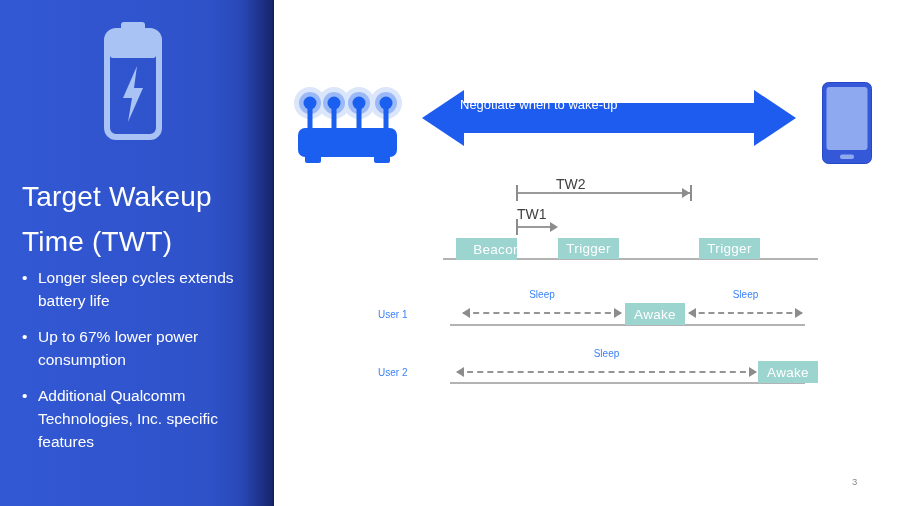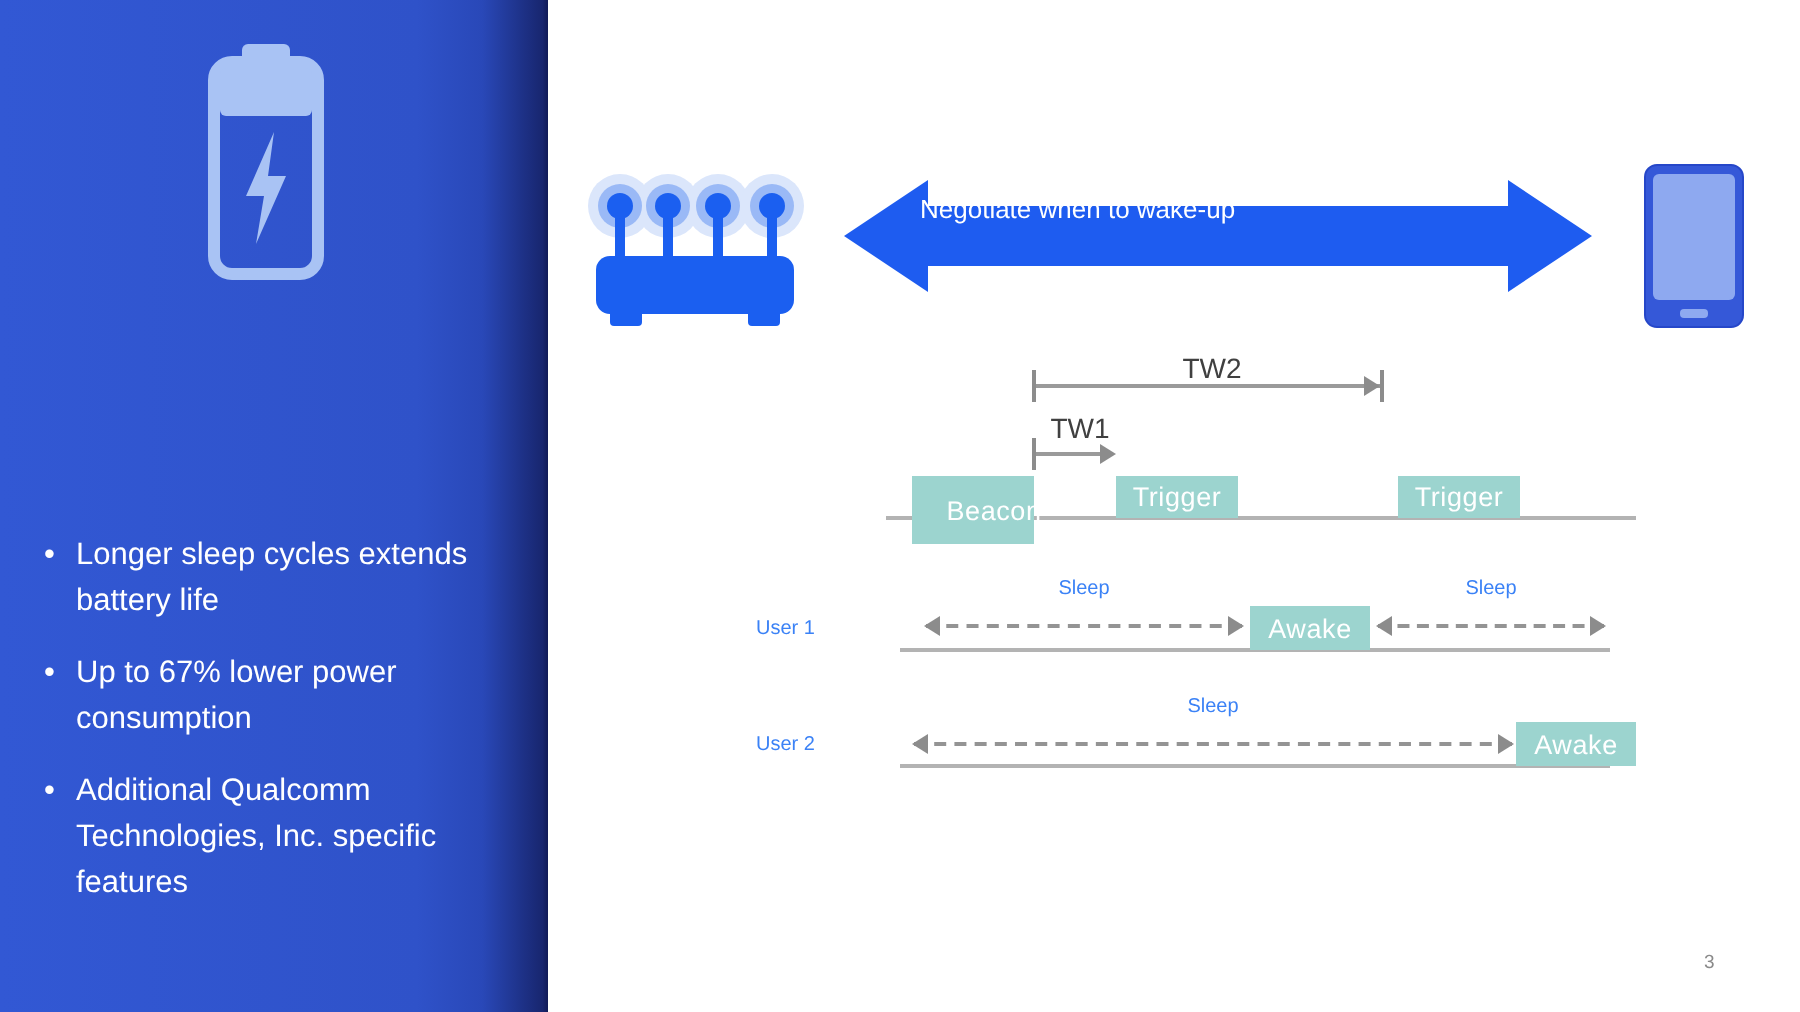--- a/index.html
+++ b/index.html
@@ -16,21 +16,21 @@
   }
   .battery { position:absolute; left:104px; top:22px; }
   .title { position:absolute; left:22px; top:174px; color:#ffffff; font-size:28px; font-weight:400; line-height:45px; letter-spacing:.2px; }
   .bullets { position:absolute; left:22px; top:266px; width:238px; list-style:none; }
   .bullets li { display:flex; color:#ffffff; font-size:15.5px; line-height:23px; margin-bottom:13px; }
   .bchar { width:16px; flex:0 0 16px; }
   
   .abs { position:absolute; }
   .arrow-text { position:absolute; left:460px; top:97px; width:300px; text-align:left; color:#ffffff; font-size:13px; line-height:16px; }
   .dlabel { position:absolute; color:#3b82f6; font-size:10px; }
-  .twlabel { position:absolute; color:#404040; font-size:14px; text-align:center; }
+  .twlabel { position:absolute; color:#404040; font-size:14px; text-align:left; }
   .hline { position:absolute; height:2px; background:#9a9a9a; }
   .baseline { position:absolute; height:2px; background:#b3b3b3; }
   .vtick { position:absolute; width:2px; background:#8c8c8c; }
   .tealbox {
     position:absolute; background:#9cd4cf; color:#ffffff; font-size:13.5px;
     display:flex; align-items:center; justify-content:center; letter-spacing:.3px;
   }
   .dasharrow { position:absolute; height:0; border-top:2px dashed #949494; }
   .tri { position:absolute; width:0; height:0; border-top:5px solid transparent; border-bottom:5px solid transparent; }
   .tri-r { border-left:8px solid #8c8c8c; }
@@ -42,20 +42,24 @@
 
 <div class="slide">
 
   <aside class="sidebar">
     <svg class="battery" width="58" height="118" viewBox="0 0 58 118">
       <rect x="17" y="0" width="24" height="12" rx="3" fill="#a9c3f4"></rect>
       <rect x="3" y="9" width="52" height="106" rx="9" fill="none" stroke="#a9c3f4" stroke-width="6"></rect>
       <rect x="6" y="12" width="46" height="24" rx="3" fill="#a9c3f4"></rect>
       <polygon points="33,44 19,76 28,76 24,100 39,66 30,66" fill="#a9c3f4"></polygon>
     </svg>
+    <h1 class="title">
+      <div>Target Wakeup</div>
+      <div>Time (TWT)</div>
+    </h1>
     <ul class="bullets">
       <li>
         <span class="bchar">•</span>
         <span>Longer sleep cycles extends battery life</span>
       </li>
       <li>
         <span class="bchar">•</span>
         <span>Up to 67% lower power consumption</span>
       </li>
       <li>
@@ -113,21 +117,21 @@
   <div class="vtick" style="left:516px; top:185px; height:16px;"></div>
   <div class="vtick" style="left:690px; top:185px; height:16px;"></div>
 
   <div class="twlabel" style="left:517px; top:206px; width:46px;">TW1</div>
   <div class="hline" style="left:517px; top:226px; width:34px;">
     <span class="tri tri-r" style="right:-7px; top:-4px;"></span>
   </div>
   <div class="vtick" style="left:516px; top:219px; height:16px;"></div>
 
   <div class="baseline" style="left:443px; top:258px; width:375px;"></div>
-  <div class="tealbox" style="left:456px; top:238px; width:61px; height:34px;padding-left:21px;">Beacon</div>
+  <div class="tealbox" style="left:456px; top:238px; width:61px; height:22px;padding-left:21px;">Beacon</div>
   <div class="tealbox" style="left:558px; top:238px; width:61px; height:21px;">Trigger</div>
   <div class="tealbox" style="left:699px; top:238px; width:61px; height:21px;">Trigger</div>
 
   <div class="dlabel" style="left:378px; top:309px;">User 1</div>
   <div class="baseline" style="left:450px; top:324px; width:355px;"></div>
 
   <div class="dlabel" style="left:463px; top:289px; width:158px; text-align:center;">Sleep</div>
   <div class="dasharrow" style="left:463px; top:312px; width:158px;">
     <span class="tri tri-l" style="left:-1px; top:-6px;"></span>
     <span class="tri tri-r" style="right:-1px; top:-6px;"></span>

